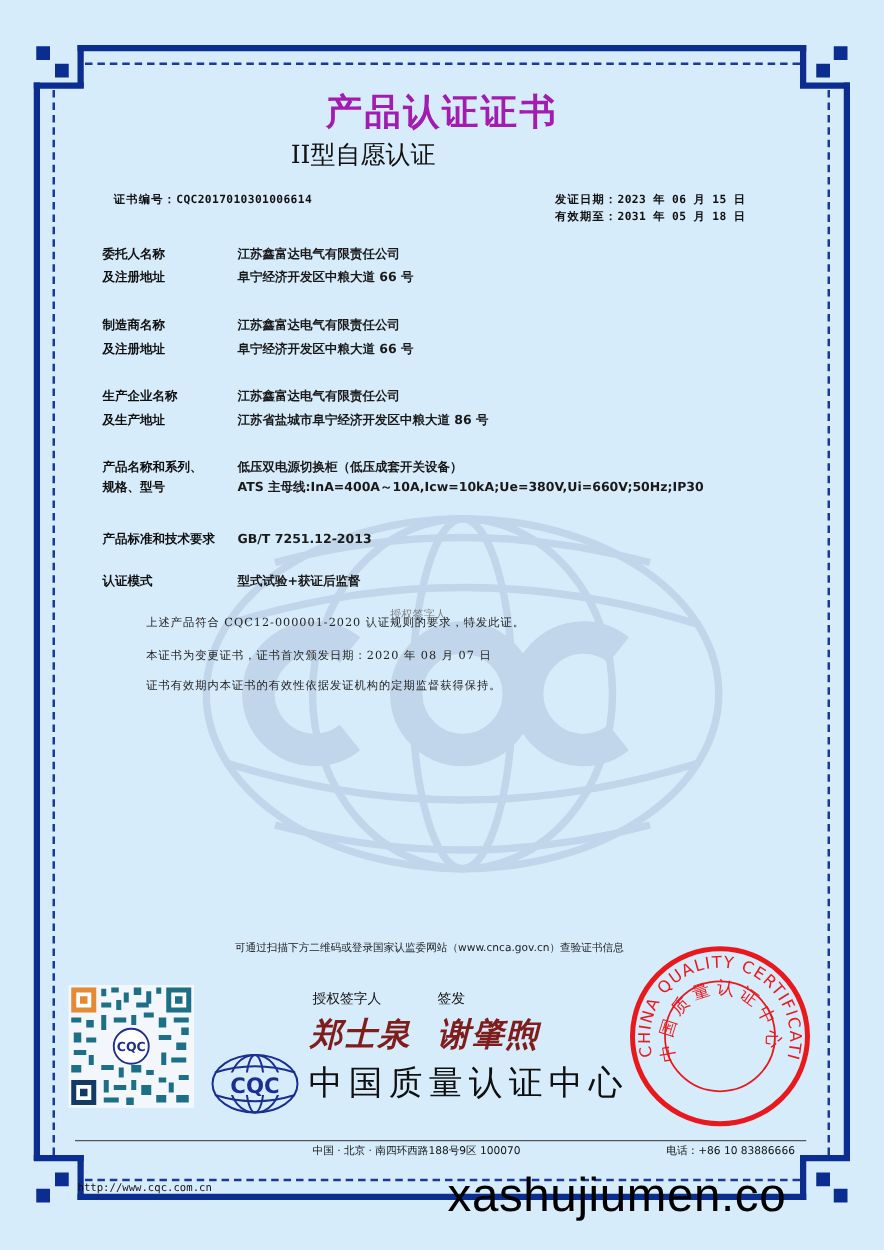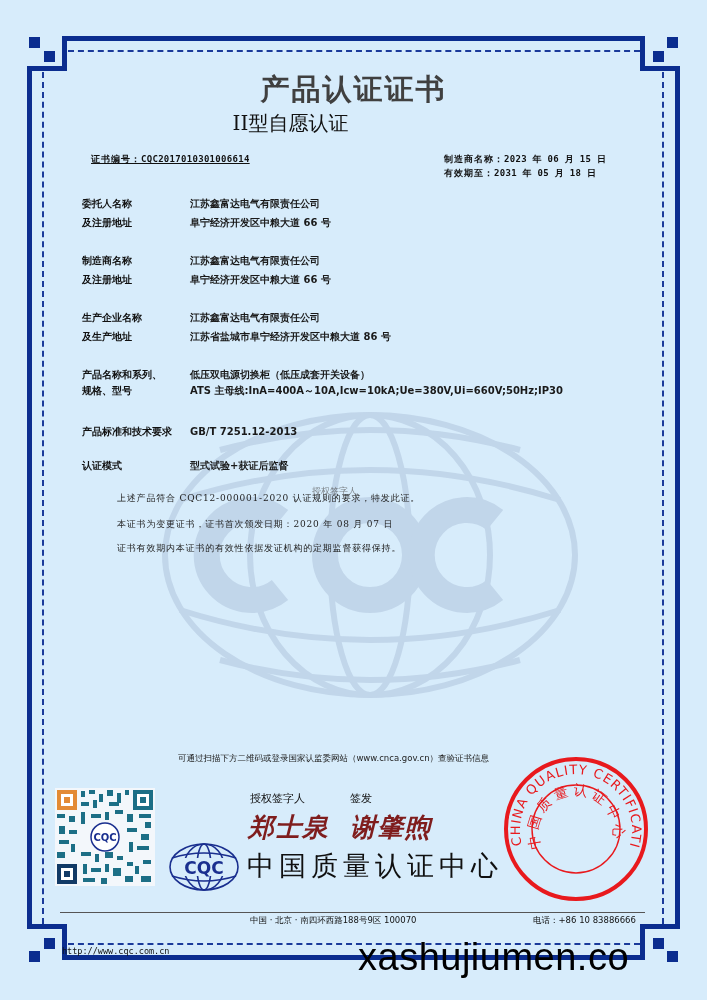--- a/index.html
+++ b/index.html
@@ -10,39 +10,39 @@
     color: #111;
   }
   .abs { position: absolute; }
   
   .bar { position: absolute; background: #0b2d8f; }
   .dash-h { position: absolute; height: 0; border-top: 2px dashed #1a3a9a; }
   .dash-v { position: absolute; width: 0; border-left: 2px dashed #1a3a9a; }
   .sq { position: absolute; width: 11px; height: 11px; background: #0b2d8f; }
 
   .title { position: absolute; left: 0; width: 707px; top: 70px; text-align: center;
-    font-size: 29px; font-weight: bold; letter-spacing: 2px; color: #404040;
+    font-size: 29px; font-weight: bold; letter-spacing: 2px; color: #a21caf;
     font-family: "DejaVu Sans", sans-serif; }
   .subtitle { position: absolute; left: 0; width: 581px; top: 110px; text-align: center;
     font-size: 20px; color: #111; font-family: "DejaVu Serif", serif; }
 
   .meta { position: absolute; font-size: 9px; font-weight: bold; letter-spacing: 0.3px;
     font-family: "DejaVu Sans Mono", monospace; }
   .meta .lbl { letter-spacing: 1px; }
 
   .row { position: absolute; left: 82px; font-size: 10px; line-height: 14px; }
   .row .k { position: absolute; left: 0; font-weight: bold; white-space: nowrap; color: #101010; }
   .row .v { position: absolute; left: 108px; white-space: nowrap; color: #1a1a1a; font-weight: bold; }
 
   .note { position: absolute; left: 82px; font-size: 9px; color: #222; white-space: nowrap;
     font-family: "DejaVu Serif", serif; letter-spacing: 0.8px; margin-left: 35px; }
 
   .watermark { position: absolute; left: 150px; top: 400px; width: 440px; height: 310px; opacity: 0.35; }
 
-  .verify { position: absolute; left: 0; width: 667px; top: 753px; text-align: center; font-size: 8.5px; color: #222; }
+  .verify { position: absolute; left: 10px; width: 667px; top: 753px; text-align: center; font-size: 8.5px; color: #222; }
 
   .qr { position: absolute; left: 55px; top: 788px; width: 100px; height: 98px; background: #fff; }
 
   .sign-lbl { position: absolute; font-size: 11px; color: #111; font-family: "DejaVu Serif", serif; }
   .sign { position: absolute; font-size: 26px; font-weight: bold; font-family: "DejaVu Serif", serif; letter-spacing: 1px; color: #7f1d1d; font-style: italic; }
 
   .org { position: absolute; left: 247px; top: 848px; font-size: 27px; letter-spacing: 5px; color: #101010; }
 
   .footer-line { position: absolute; left: 60px; width: 585px; top: 912px; height: 0; border-top: 1px solid #555; }
   .foot { position: absolute; top: 915px; font-size: 8.5px; color: #111; }
@@ -97,25 +97,25 @@
   <g fill="none" stroke="#9aaecb" stroke-width="26">
     <path d="M130 120 A45 45 0 1 0 130 190"></path>
     <circle cx="220" cy="155" r="45"></circle>
     <path d="M345 120 A45 45 0 1 0 345 190"></path>
   </g>
 </svg>
 
 <div class="title">产品认证证书</div>
 <div class="subtitle">II型自愿认证</div>
 
-<div class="meta" style="left:91px; top:153px;text-decoration:underline;">
+<div class="meta" style="left:91px; top:153px;">
   <span class="lbl">证书编号：</span><span>CQC20170103010066​14</span>
 </div>
 <div class="meta" style="left:444px; top:153px;">
-  <span class="lbl">制造商名称：</span><span>2023 年 06 月 15 日</span>
+  <span class="lbl">发证日期：</span><span>2023 年 06 月 15 日</span>
 </div>
 <div class="meta" style="left:444px; top:167px;">
   <span class="lbl">有效期至：</span><span>2031 年 05 月 18 日</span>
 </div>
 
 <div class="row" style="top:197px;">
   <span class="k">委托人名称</span>
   <span class="v">江苏鑫富达电气有限责任公司</span>
 </div>
 <div class="row" style="top:216px;">

